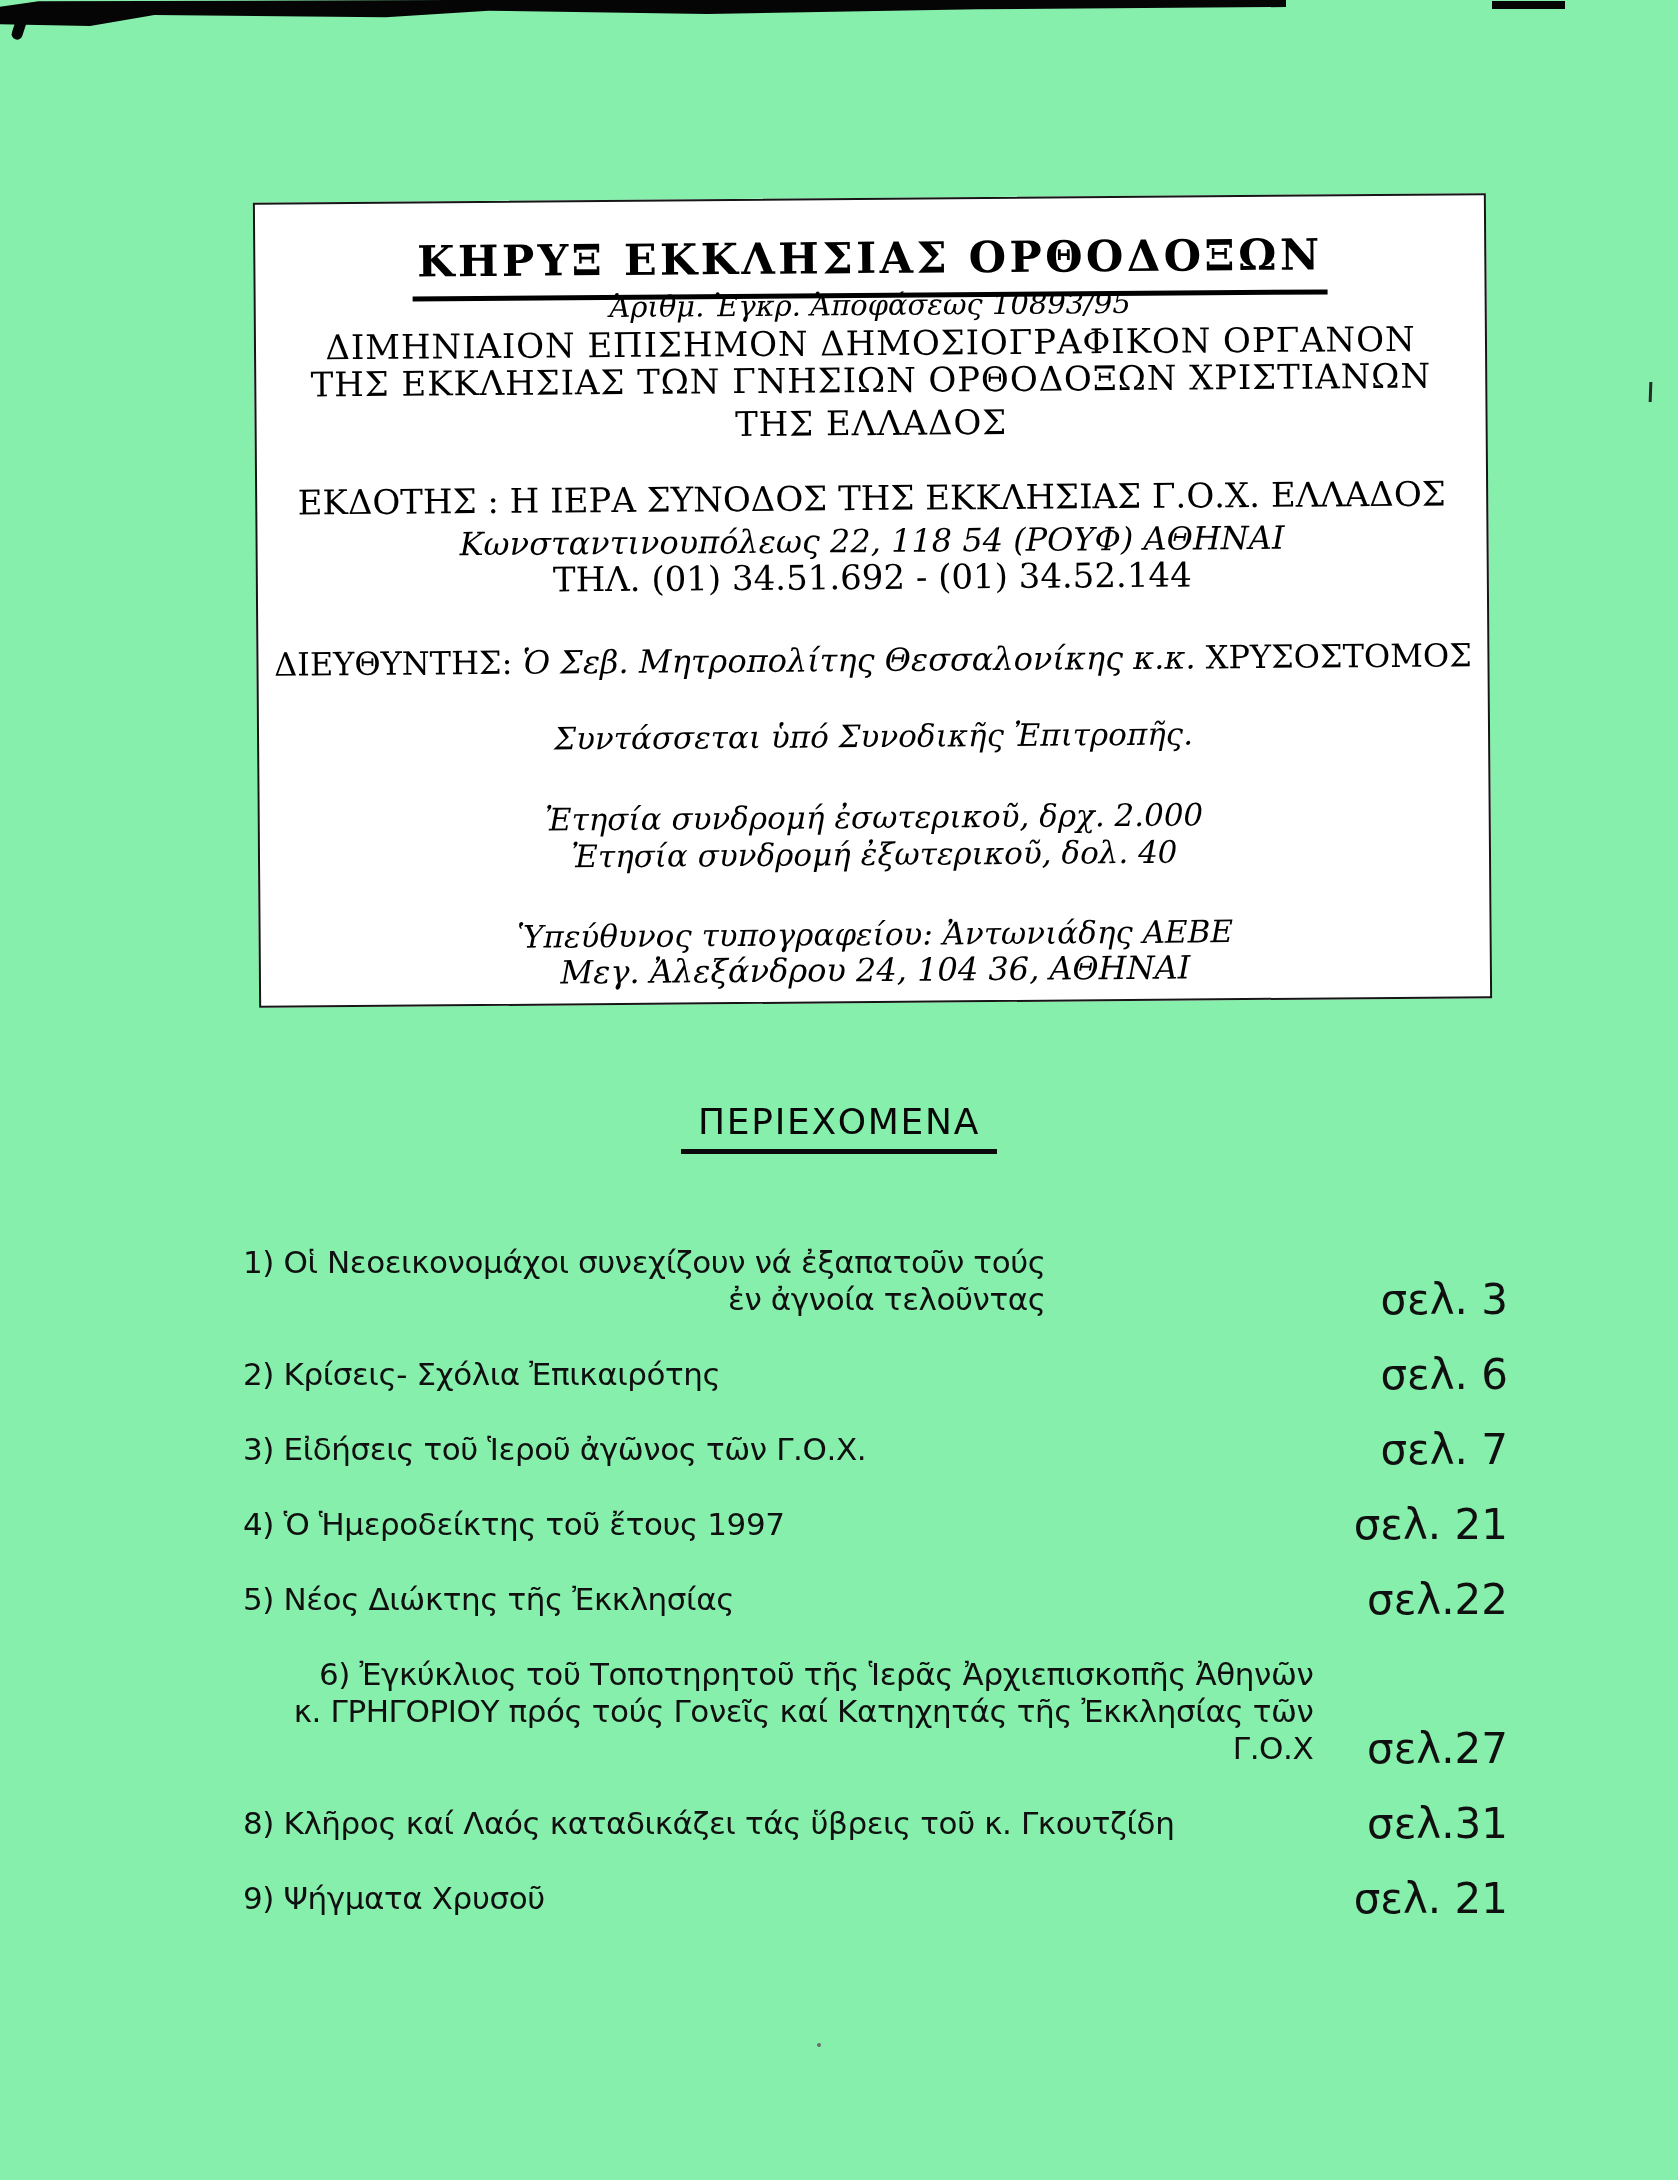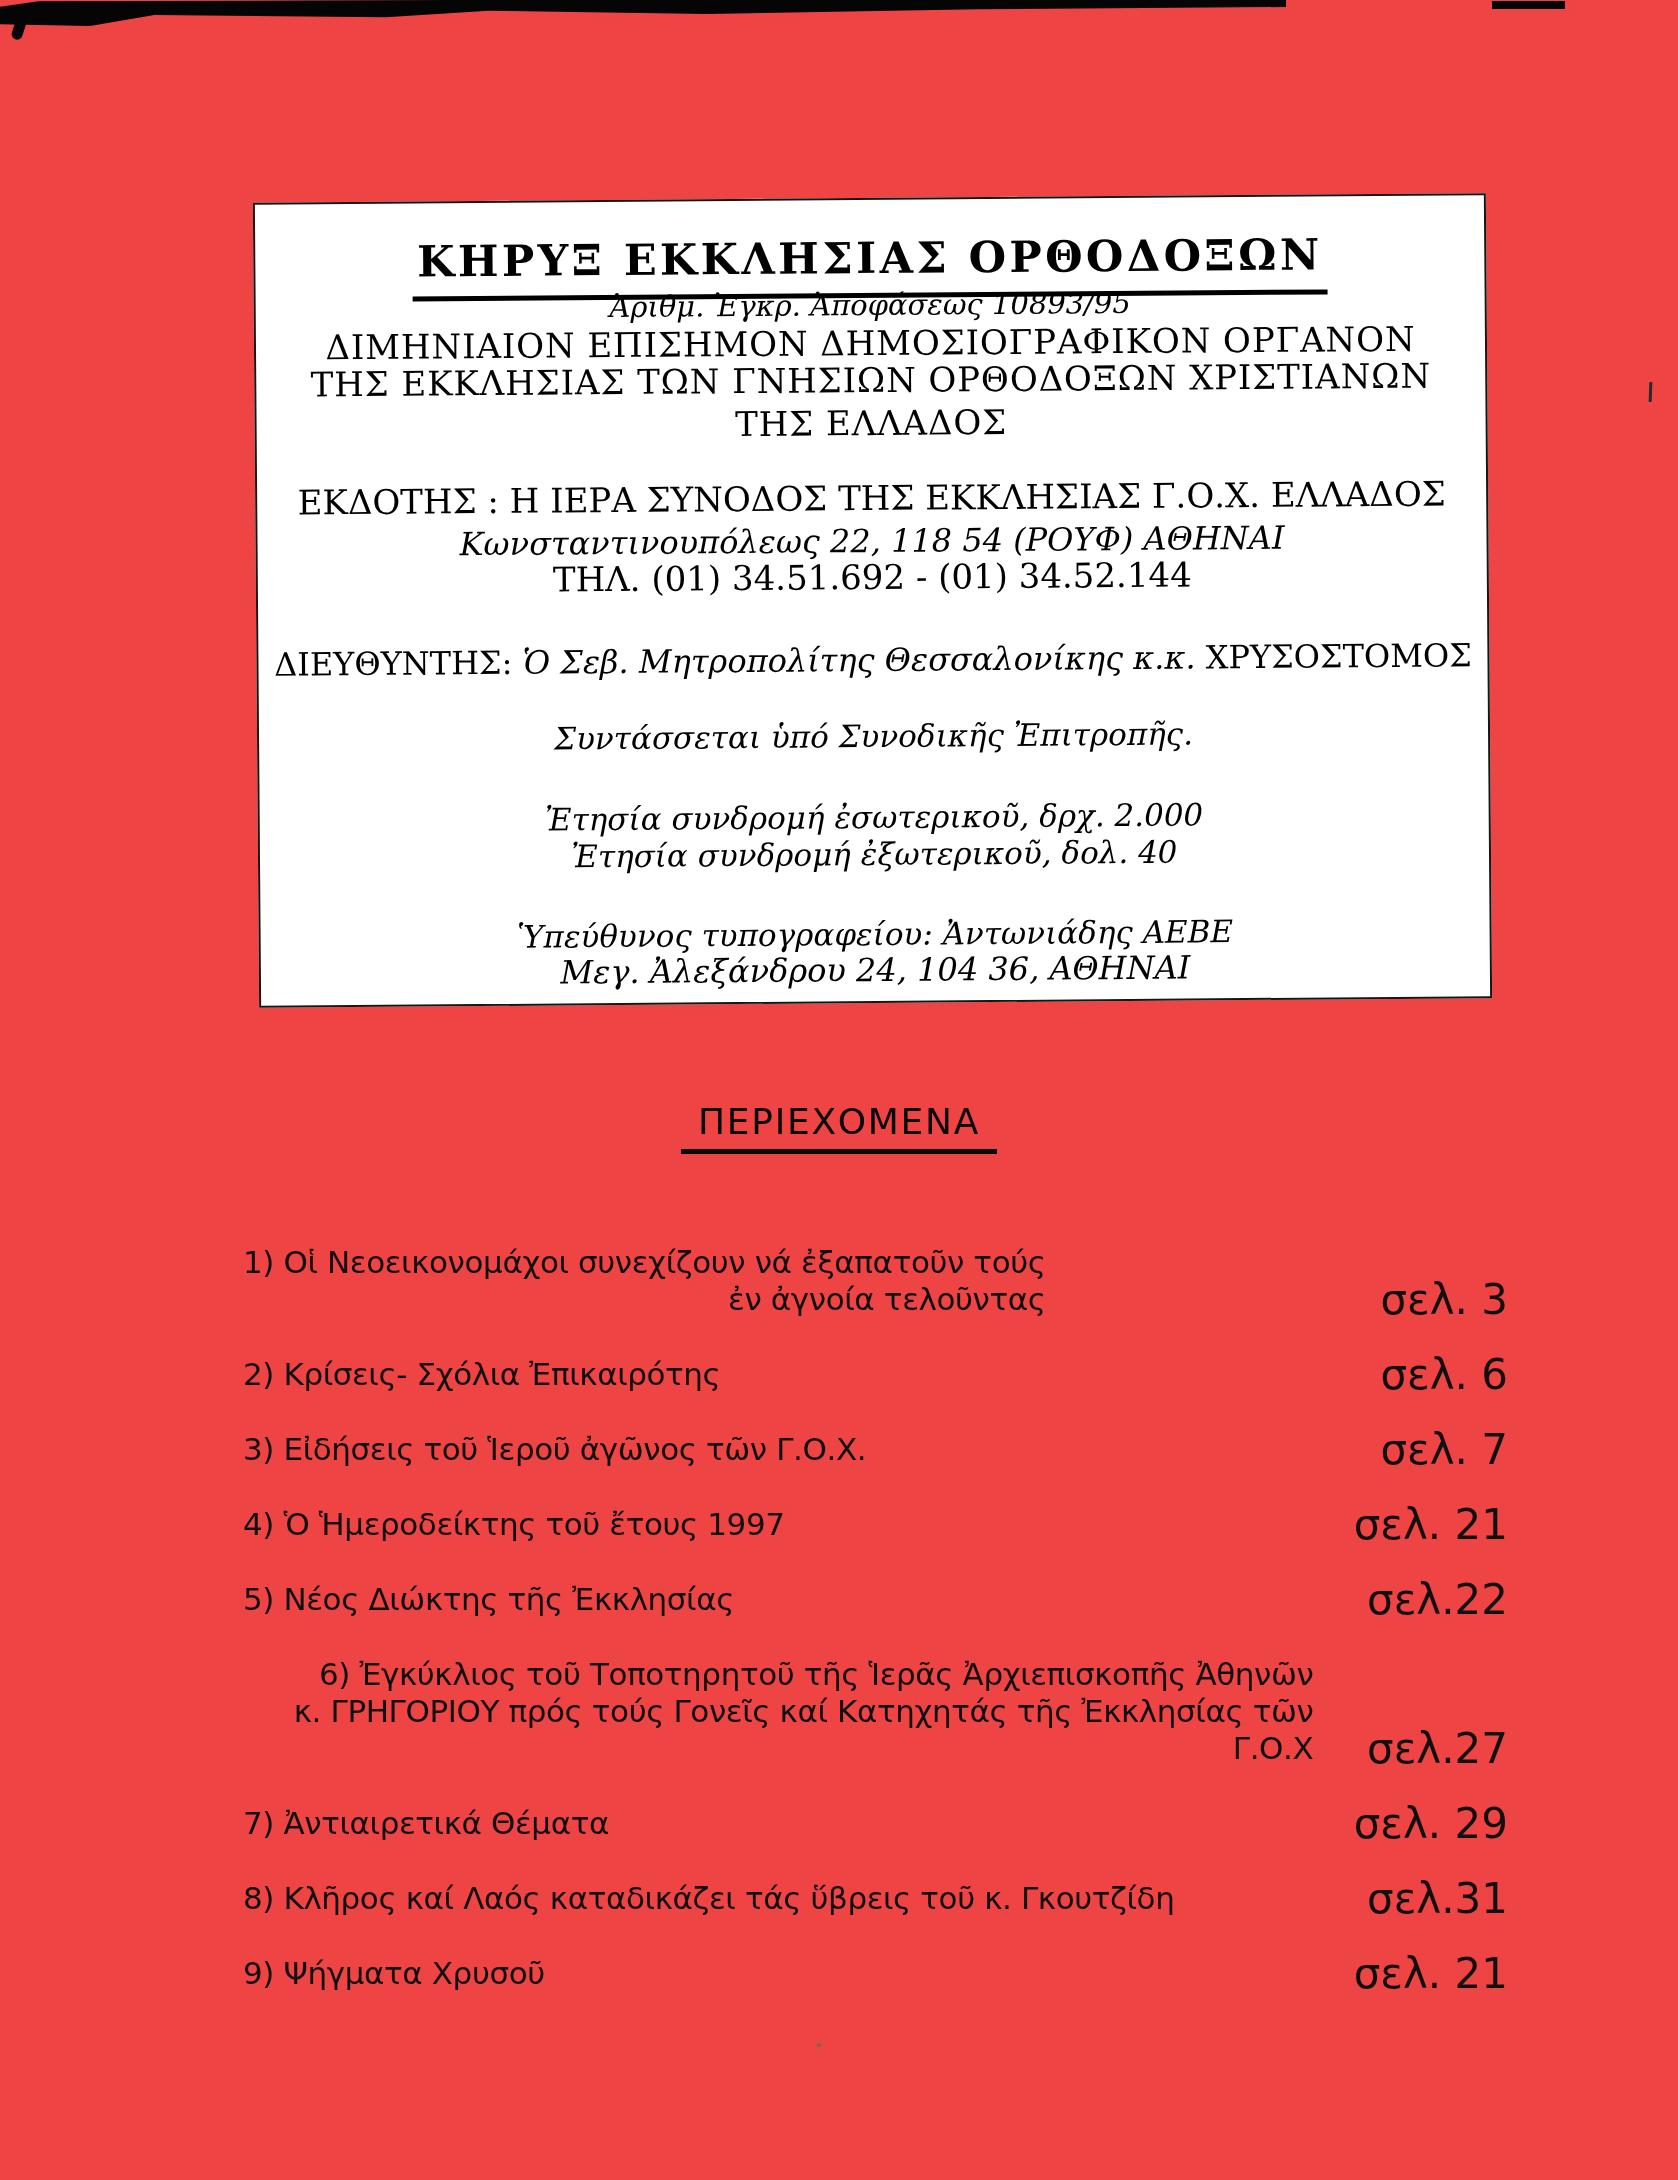--- a/index.html
+++ b/index.html
@@ -1,19 +1,19 @@
 <!DOCTYPE html>
 <html style="font-size:13.6px"><head>
 <meta charset="utf-8">
 <style>
   * { margin:0; padding:0; box-sizing:border-box; }
   html,body { background:#ffffff; }
   .page {
     position:relative; width:1678px; height:2181px;
-    background:#ef4444; overflow:hidden;
+    background:#86efac; overflow:hidden;
     font-family:"DejaVu Sans", sans-serif; color:#0d0d0d;
   }
 
   
   .topbar {
     position:absolute; left:0; top:0; width:1286px; height:27px; background:#050505;
     clip-path:polygon(0 25%, 3% 5%, 35% 0, 100% 0, 100% 26%, 76% 34%, 55% 52%, 38% 40%, 30% 64%, 12% 56%, 7% 96%, 0 90%);
   }
   .topbar-hook {
     position:absolute; left:13.6px; top:13.6px; width:11px; height:25.6px; background:#050505;
@@ -131,26 +131,20 @@
     </div>
     <div class="toc-row">
       <div class="toc-lines">
           <div class="l1">6) Ἐγκύκλιος τοῦ Τοποτηρητοῦ τῆς Ἱερᾶς Ἀρχιεπισκοπῆς Ἀθηνῶν</div>
           <div class="l2">κ. ΓΡΗΓΟΡΙΟΥ πρός τούς Γονεῖς καί Κατηχητάς τῆς Ἐκκλησίας τῶν Γ.Ο.Χ</div>
         </div>
       <div class="toc-page">σελ.27</div>
     </div>
     <div class="toc-row">
       <div class="toc-lines">
-          <div class="l1">7) Ἀντιαιρετικά Θέματα</div>
-        </div>
-      <div class="toc-page">σελ. 29</div>
-    </div>
-    <div class="toc-row">
-      <div class="toc-lines">
           <div class="l1">8) Κλῆρος καί Λαός καταδικάζει τάς  ὕβρεις τοῦ κ. Γκουτζίδη</div>
         </div>
       <div class="toc-page">σελ.31</div>
     </div>
     <div class="toc-row">
       <div class="toc-lines">
           <div class="l1">9) Ψήγματα Χρυσοῦ</div>
         </div>
       <div class="toc-page">σελ. 21</div>
     </div>

